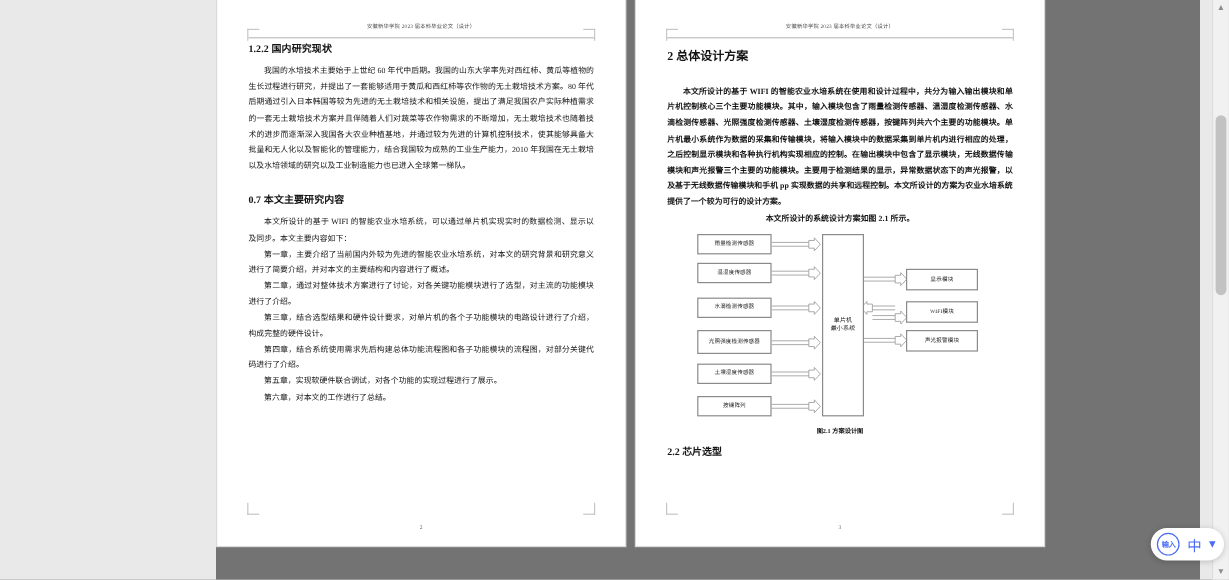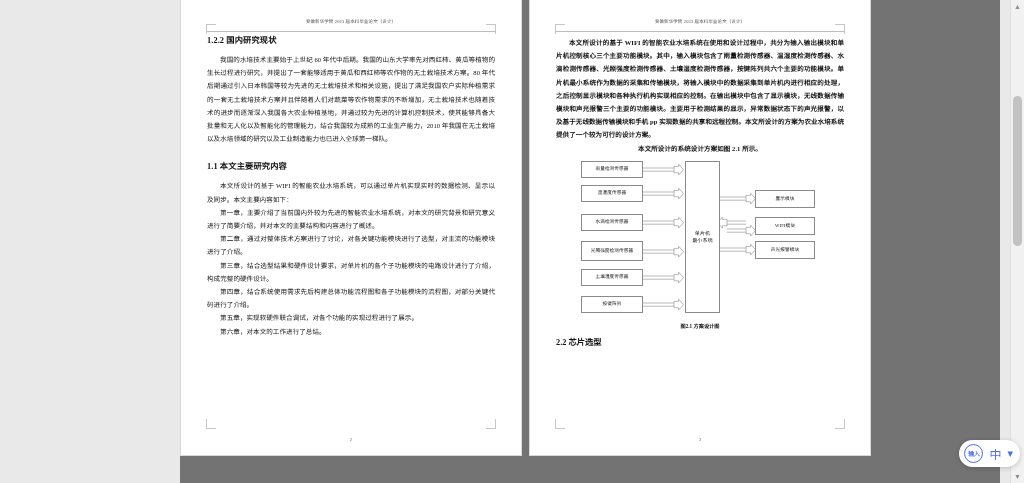--- a/index.html
+++ b/index.html
@@ -269,21 +269,21 @@
     <div class="crop br"></div>
 
     <div class="page-body">
 
       <h2 class="h-sec">1.2.2 国内研究现状</h2>
 
       <p class="para">我国的水培技术主要始于上世纪 60 年代中后期。我国的山东大学率先对西红柿、黄瓜等植物的生长过程进行研究，并提出了一套能够适用于黄瓜和西红柿等农作物的无土栽培技术方案。80 年代后期通过引入日本韩国等较为先进的无土栽培技术和相关设施，提出了满足我国农户实际种植需求的一套无土栽培技术方案并且伴随着人们对蔬菜等农作物需求的不断增加，无土栽培技术也随着技术的进步而逐渐深入我国各大农业种植基地，并通过较为先进的计算机控制技术，使其能够具备大批量和无人化以及智能化的管理能力，结合我国较为成熟的工业生产能力，2010 年我国在无土栽培以及水培领域的研究以及工业制造能力也已进入全球第一梯队。</p>
 
       <div class="gap-l"></div>
 
-      <h2 class="h-sec">1.1 本文主要研究内容</h2>
+      <h2 class="h-sec">0.7 本文主要研究内容</h2>
 
       <p class="para">本文所设计的基于 WIFI 的智能农业水培系统，可以通过单片机实现实时的数据检测、显示以及同步。本文主要内容如下：</p>
       <p class="para">第一章，主要介绍了当前国内外较为先进的智能农业水培系统，对本文的研究背景和研究意义进行了简要介绍，并对本文的主要结构和内容进行了概述。</p>
       <p class="para">第二章，通过对整体技术方案进行了讨论，对各关键功能模块进行了选型，对主流的功能模块进行了介绍。</p>
       <p class="para">第三章，结合选型结果和硬件设计要求，对单片机的各个子功能模块的电路设计进行了介绍，构成完整的硬件设计。</p>
       <p class="para">第四章，结合系统使用需求先后构建总体功能流程图和各子功能模块的流程图，对部分关键代码进行了介绍。</p>
       <p class="para">第五章，实现软硬件联合调试，对各个功能的实现过程进行了展示。</p>
       <p class="para">第六章，对本文的工作进行了总结。</p>
 
     </div>
@@ -295,20 +295,21 @@
     <div class="page-header">安徽新华学院 2023 届本科毕业论文（设计）</div>
     <div class="header-rule"></div>
 
     <div class="crop tl"></div>
     <div class="crop tr"></div>
     <div class="crop bl"></div>
     <div class="crop br"></div>
 
     <div class="page-body">
 
+      <h2 class="h-chap">2 总体设计方案</h2>
 
 
       <p class="para bold">本文所设计的基于 WIFI 的智能农业水培系统在使用和设计过程中，共分为输入输出模块和单片机控制核心三个主要功能模块。其中，输入模块包含了雨量检测传感器、温湿度检测传感器、水滴检测传感器、光照强度检测传感器、土壤湿度检测传感器，按键阵列共六个主要的功能模块。单片机最小系统作为数据的采集和传输模块，将输入模块中的数据采集到单片机内进行相应的处理，之后控制显示模块和各种执行机构实现相应的控制。在输出模块中包含了显示模块，无线数据传输模块和声光报警三个主要的功能模块。主要用于检测结果的显示，异常数据状态下的声光报警，以及基于无线数据传输模块和手机 pp 实现数据的共享和远程控制。本文所设计的方案为农业水培系统提供了一个较为可行的设计方案。</p>
       <p class="para bold center">本文所设计的系统设计方案如图 2.1 所示。</p>
 
       <div class="figure">
         <div class="dgm">
 
           <svg class="arrows" viewBox="0 0 250 160">
             <defs>

